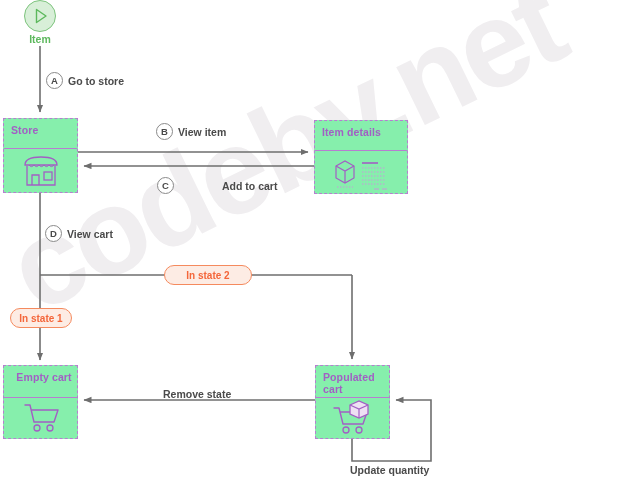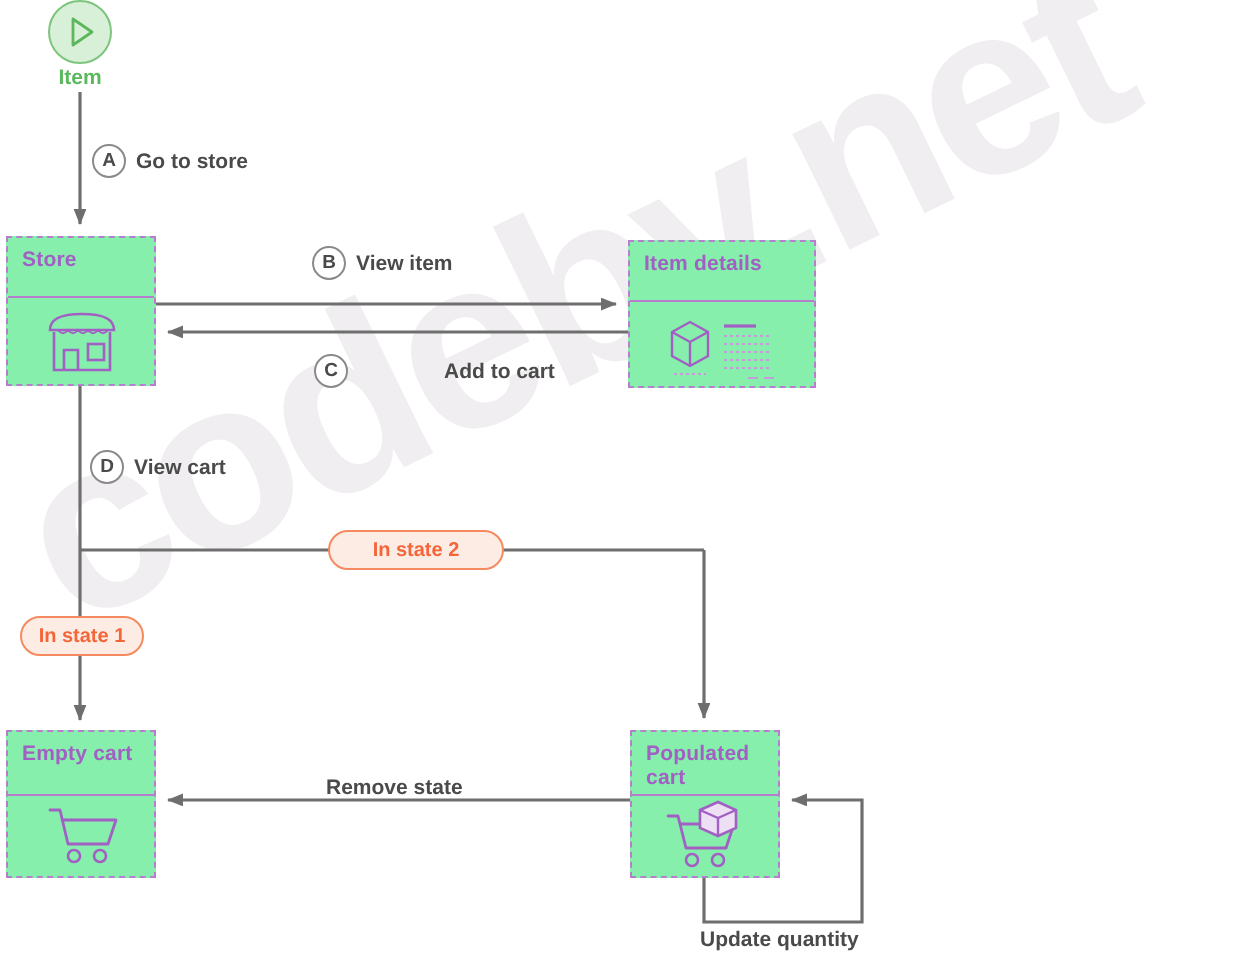--- a/index.html
+++ b/index.html
@@ -192,21 +192,21 @@
       <line x1="32" y1="22" x2="56" y2="22" stroke="#c79ad8" stroke-width="1" stroke-dasharray="1.5 1.5"></line>
       <line x1="32" y1="26" x2="56" y2="26" stroke="#c79ad8" stroke-width="1" stroke-dasharray="1.5 1.5"></line>
       <line x1="32" y1="30" x2="56" y2="30" stroke="#c79ad8" stroke-width="1" stroke-dasharray="1.5 1.5"></line>
       <line x1="44" y1="35" x2="49" y2="35" stroke="#c79ad8" stroke-width="1"></line>
       <line x1="52" y1="35" x2="57" y2="35" stroke="#c79ad8" stroke-width="1"></line>
     </svg>
   </div>
 </div>
 
 <div class="node" style="left:3px; top:365px; width:75px; height:74px;">
-  <div class="node-header" style="height:32px; line-height:12px;">Empty cart</div>
+  <div class="node-header" style="height:32px; line-height:12px;text-align:center;">Empty cart</div>
   <div class="node-body" style="height:40px;">
     <svg class="node-icon" width="44" height="32" viewBox="0 0 44 32">
       <path d="M6,3 L11,3 L15,20 L35,20 L39,8 L12,8" fill="none" stroke="#a25fc4" stroke-width="1.4" stroke-linejoin="round" stroke-linecap="round"></path>
       <circle cx="18" cy="26" r="3" fill="none" stroke="#a25fc4" stroke-width="1.3"></circle>
       <circle cx="31" cy="26" r="3" fill="none" stroke="#a25fc4" stroke-width="1.3"></circle>
     </svg>
   </div>
 </div>
 
 <div class="node" style="left:315px; top:365px; width:75px; height:74px;">

